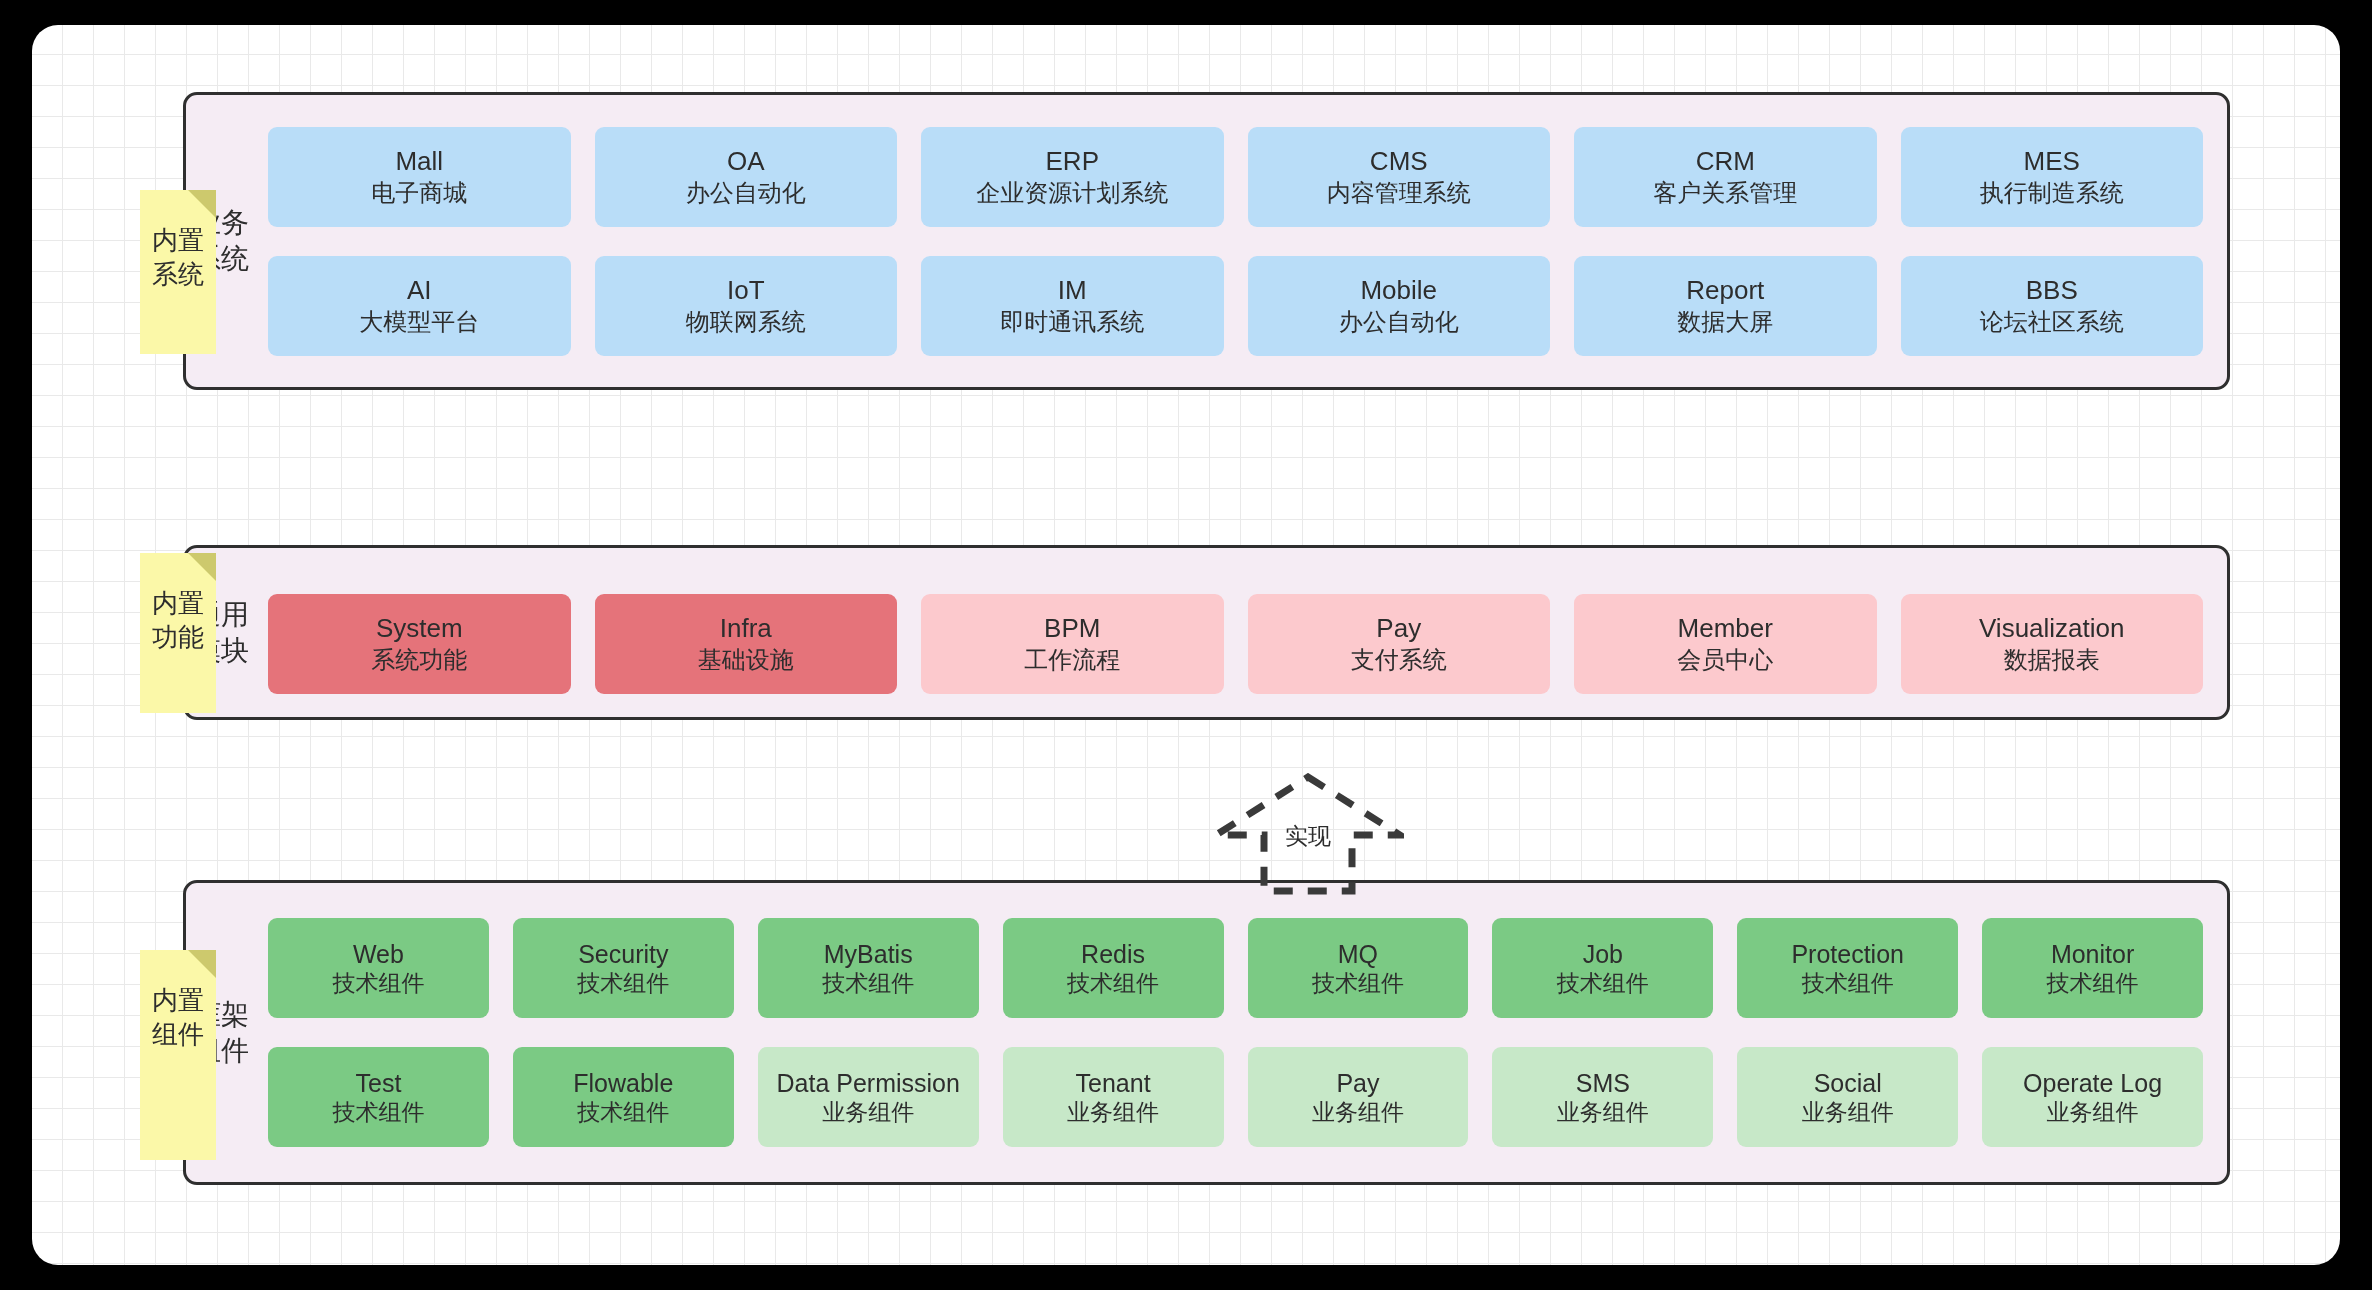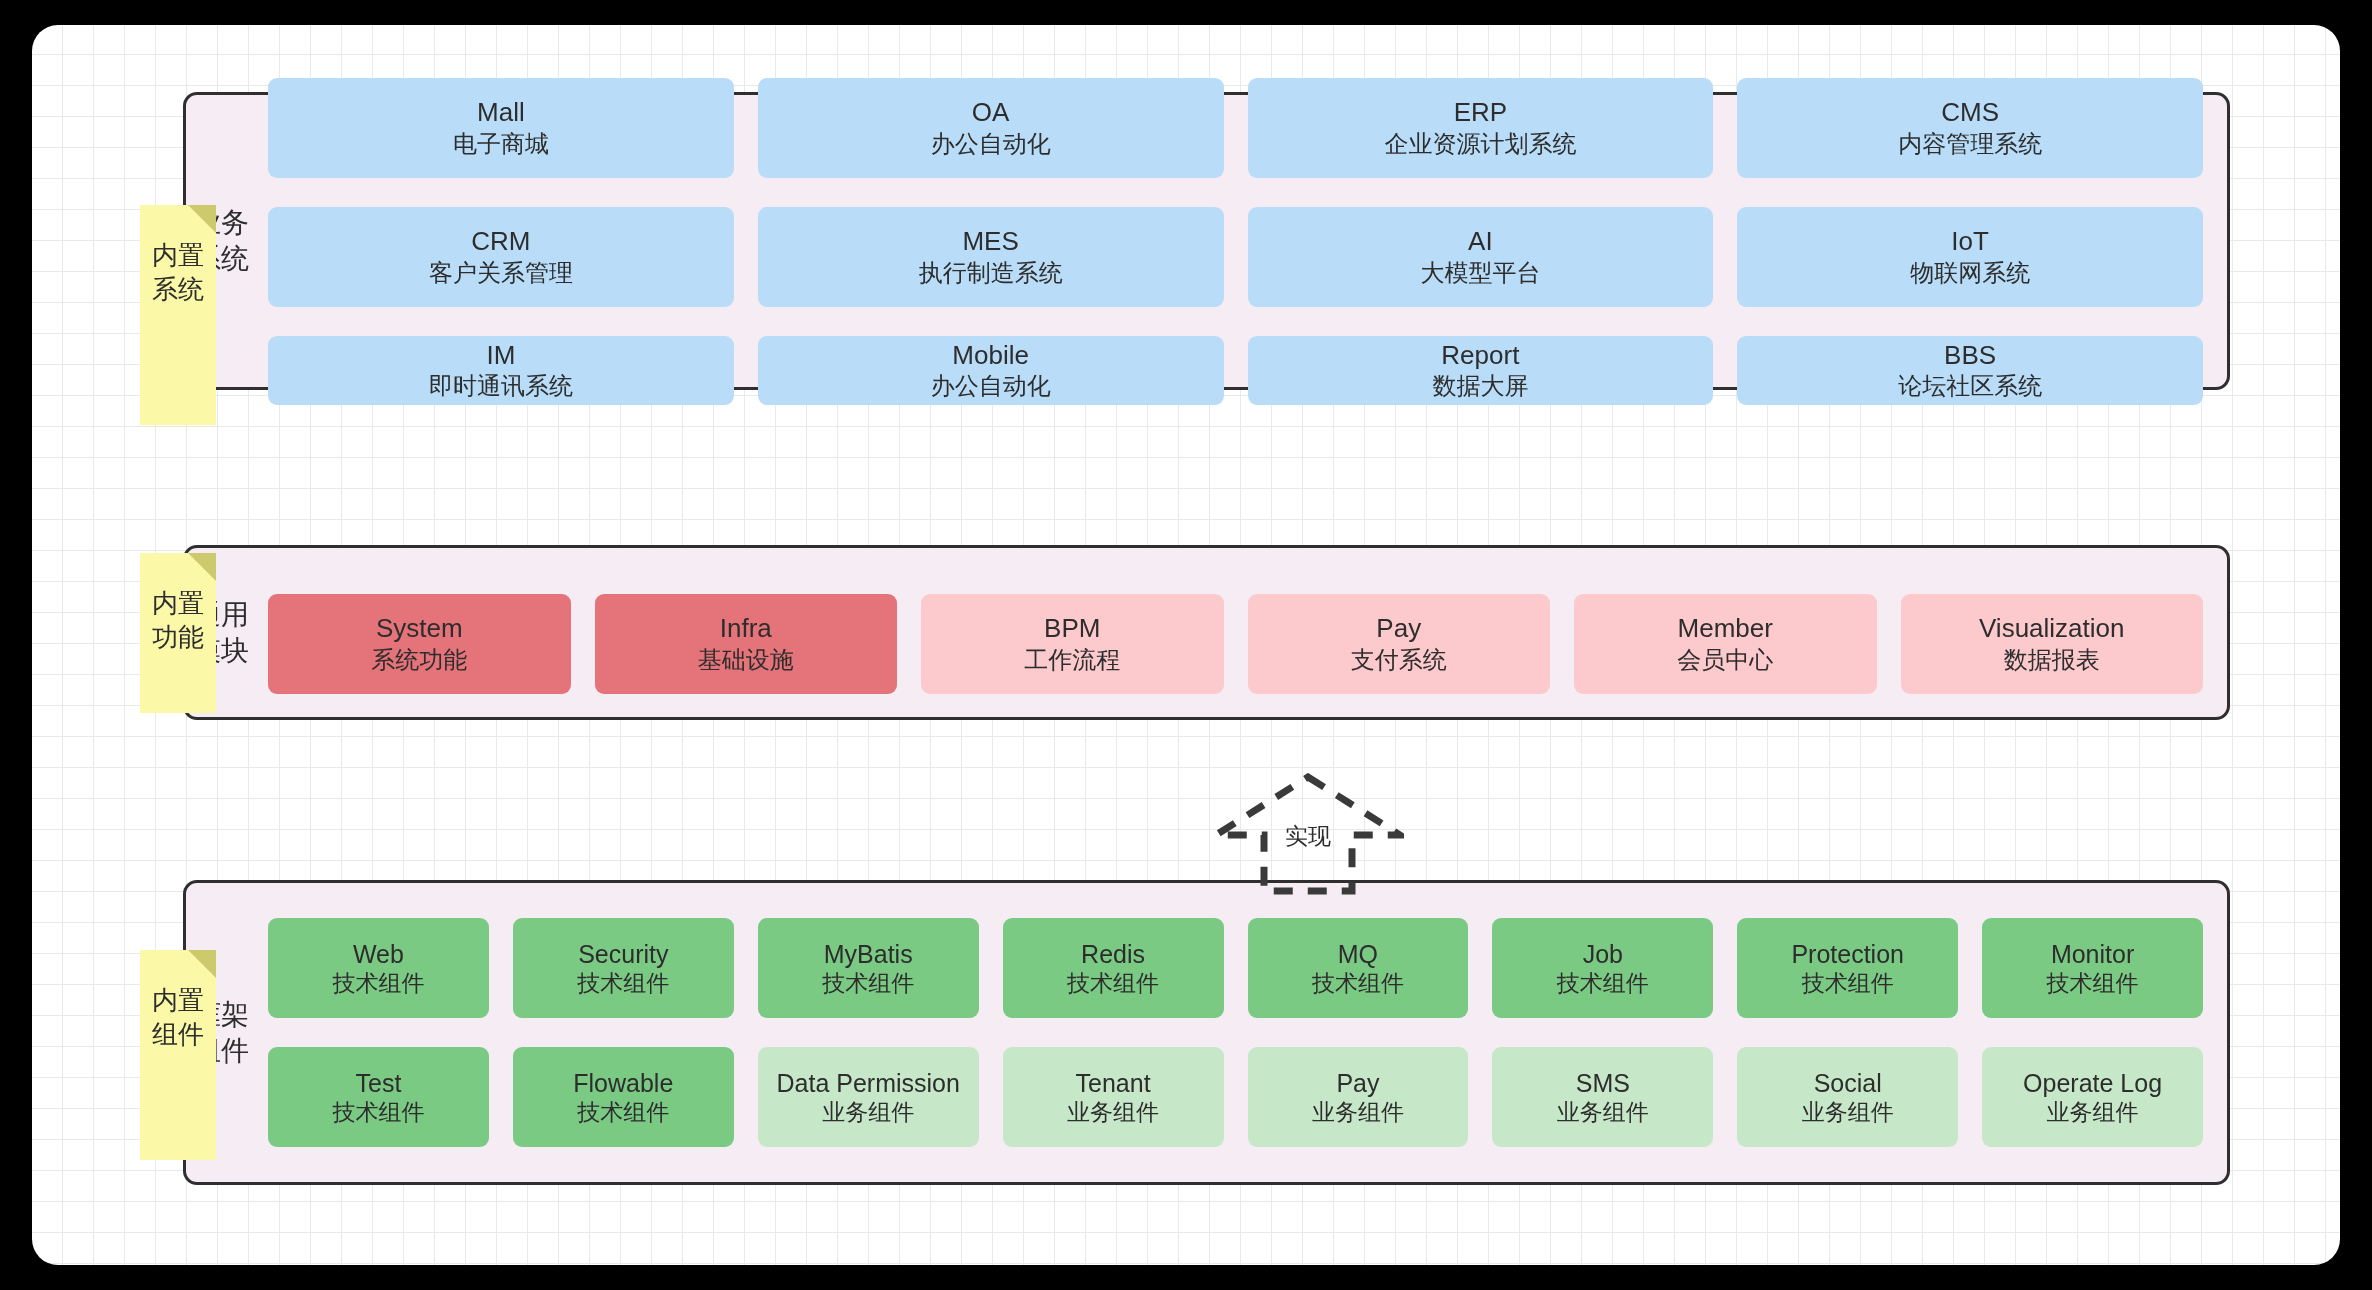--- a/index.html
+++ b/index.html
@@ -68,34 +68,34 @@
     word-break: break-all;
     z-index: 5;
   }
   .sticky .fold {
     position: absolute;
     top: 0; right: 0;
     width: 0; height: 0;
     border-top: 28px solid #cdc96d;
     border-left: 28px solid transparent;
   }
-  #sticky-business  { left: 108px; top: 180px;  height: 220px; }
+  #sticky-business  { left: 108px; top: 165px;  height: 164px; }
   #sticky-modules   { left: 108px; top: 528px;  height: 160px; }
   #sticky-framework { left: 108px; top: 925px;  height: 210px; }
 
   
   .grid {
     flex: 1 1 auto;
     display: grid;
     gap: 29px 24px;
     padding: 22px 24px 22px 18px;
     height: 100%;
     align-content: center;
   }
-  #grid-business  { grid-template-columns: repeat(4, 1fr); grid-template-rows: repeat(2, 100px); }
+  #grid-business  { grid-template-columns: repeat(6, 1fr); grid-template-rows: repeat(2, 100px); }
   #grid-modules   { grid-template-columns: repeat(6, 1fr); grid-template-rows: 100px; margin-top: 22px; }
   #grid-framework { grid-template-columns: repeat(8, 1fr); grid-template-rows: repeat(2, 100px); }
 
   .box {
     border-radius: 9px;
     display: flex;
     flex-direction: column;
     align-items: center;
     justify-content: center;
     color: #2d2d2d;

